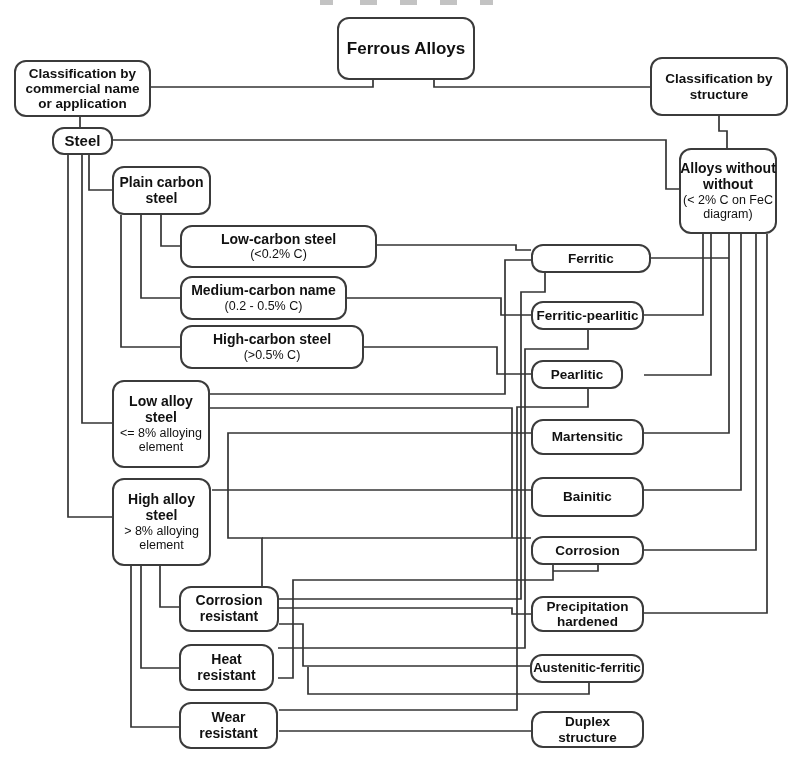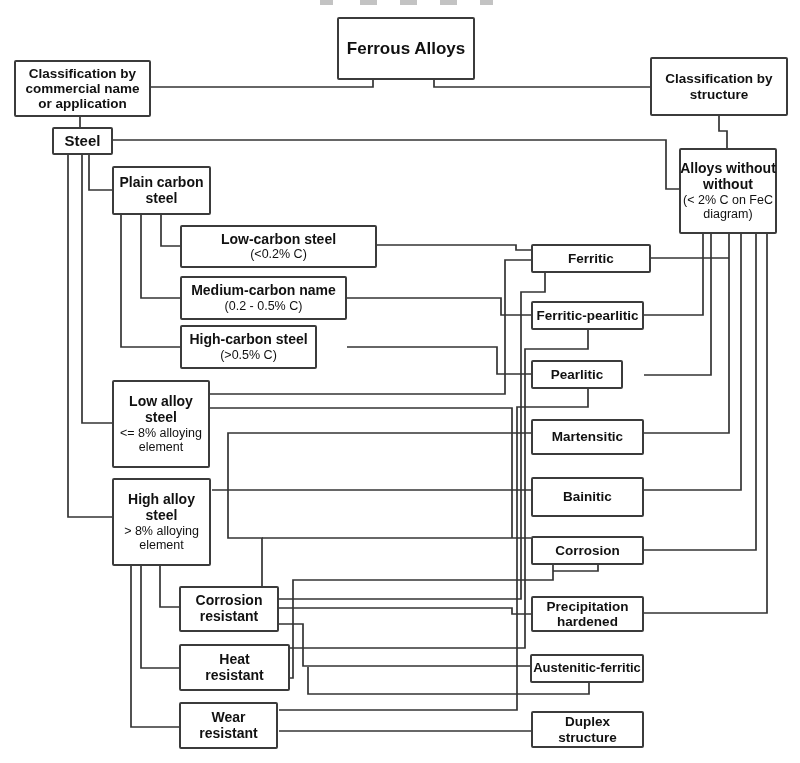--- a/index.html
+++ b/index.html
@@ -3,21 +3,21 @@
 <meta charset="utf-8">
 <style>
   html,body{margin:0;padding:0;background:#ffffff;}
   #stage{
     position:relative;width:800px;height:763px;background:#ffffff;overflow:hidden;
     font-family:"Liberation Sans","DejaVu Sans",sans-serif;color:#111;
   }
   #wires{position:absolute;left:0;top:0;width:800px;height:763px;}
   .node{
     position:absolute;box-sizing:border-box;background:#ffffff;
-    border:2px solid #3b3b3b;border-radius:2px;
+    border:2px solid #3b3b3b;border-radius:12px;
     display:flex;flex-direction:column;align-items:center;justify-content:center;
     text-align:center;line-height:1.12;z-index:2;
   }
   .node .ln{display:block;white-space:nowrap;}
   .node .b{font-weight:bold;}
   .node .n{font-weight:normal;font-size:12.5px;}
   .artifact{position:absolute;top:0;background:#c3c3c3;z-index:1;}
 </style>
 </head>
 <body>
@@ -91,41 +91,41 @@
         <span class="ln b">steel</span>
       </div>
       <div class="node" style="left: 180px; top: 225px; width: 197px; height: 43px; font-size: 14px;">
         <span class="ln b">Low-carbon steel</span>
         <span class="ln n">(&lt;0.2% C)</span>
       </div>
       <div class="node" style="left: 180px; top: 276px; width: 167px; height: 44px; font-size: 14px;">
         <span class="ln b">Medium-carbon name</span>
         <span class="ln n">(0.2 - 0.5% C)</span>
       </div>
-      <div class="node" style="left: 180px; top: 325px; width: 137px; height: 44px; font-size: 14px;">
+      <div class="node" style="left: 180px; top: 325px; width: 184px; height: 44px; font-size: 14px;">
         <span class="ln b">High-carbon steel</span>
         <span class="ln n">(&gt;0.5% C)</span>
       </div>
       <div class="node" style="left: 112px; top: 380px; width: 98px; height: 88px; font-size: 14px;">
         <span class="ln b">Low alloy</span>
         <span class="ln b">steel</span>
         <span class="ln n">&lt;= 8% alloying</span>
         <span class="ln n">element</span>
       </div>
       <div class="node" style="left: 112px; top: 478px; width: 99px; height: 88px; font-size: 14px;">
         <span class="ln b">High alloy</span>
         <span class="ln b">steel</span>
         <span class="ln n">&gt; 8% alloying</span>
         <span class="ln n">element</span>
       </div>
       <div class="node" style="left: 179px; top: 586px; width: 100px; height: 46px; font-size: 14px;">
         <span class="ln b">Corrosion</span>
         <span class="ln b">resistant</span>
       </div>
-      <div class="node" style="left: 179px; top: 644px; width: 111px; height: 47px; font-size: 14px;">
+      <div class="node" style="left: 179px; top: 644px; width: 95px; height: 47px; font-size: 14px;">
         <span class="ln b">Heat</span>
         <span class="ln b">resistant</span>
       </div>
       <div class="node" style="left: 179px; top: 702px; width: 99px; height: 47px; font-size: 14px;">
         <span class="ln b">Wear</span>
         <span class="ln b">resistant</span>
       </div>
       <div class="node" style="left: 679px; top: 148px; width: 98px; height: 86px; font-size: 14px;">
         <span class="ln b">Alloys without</span>
         <span class="ln b">without</span>

